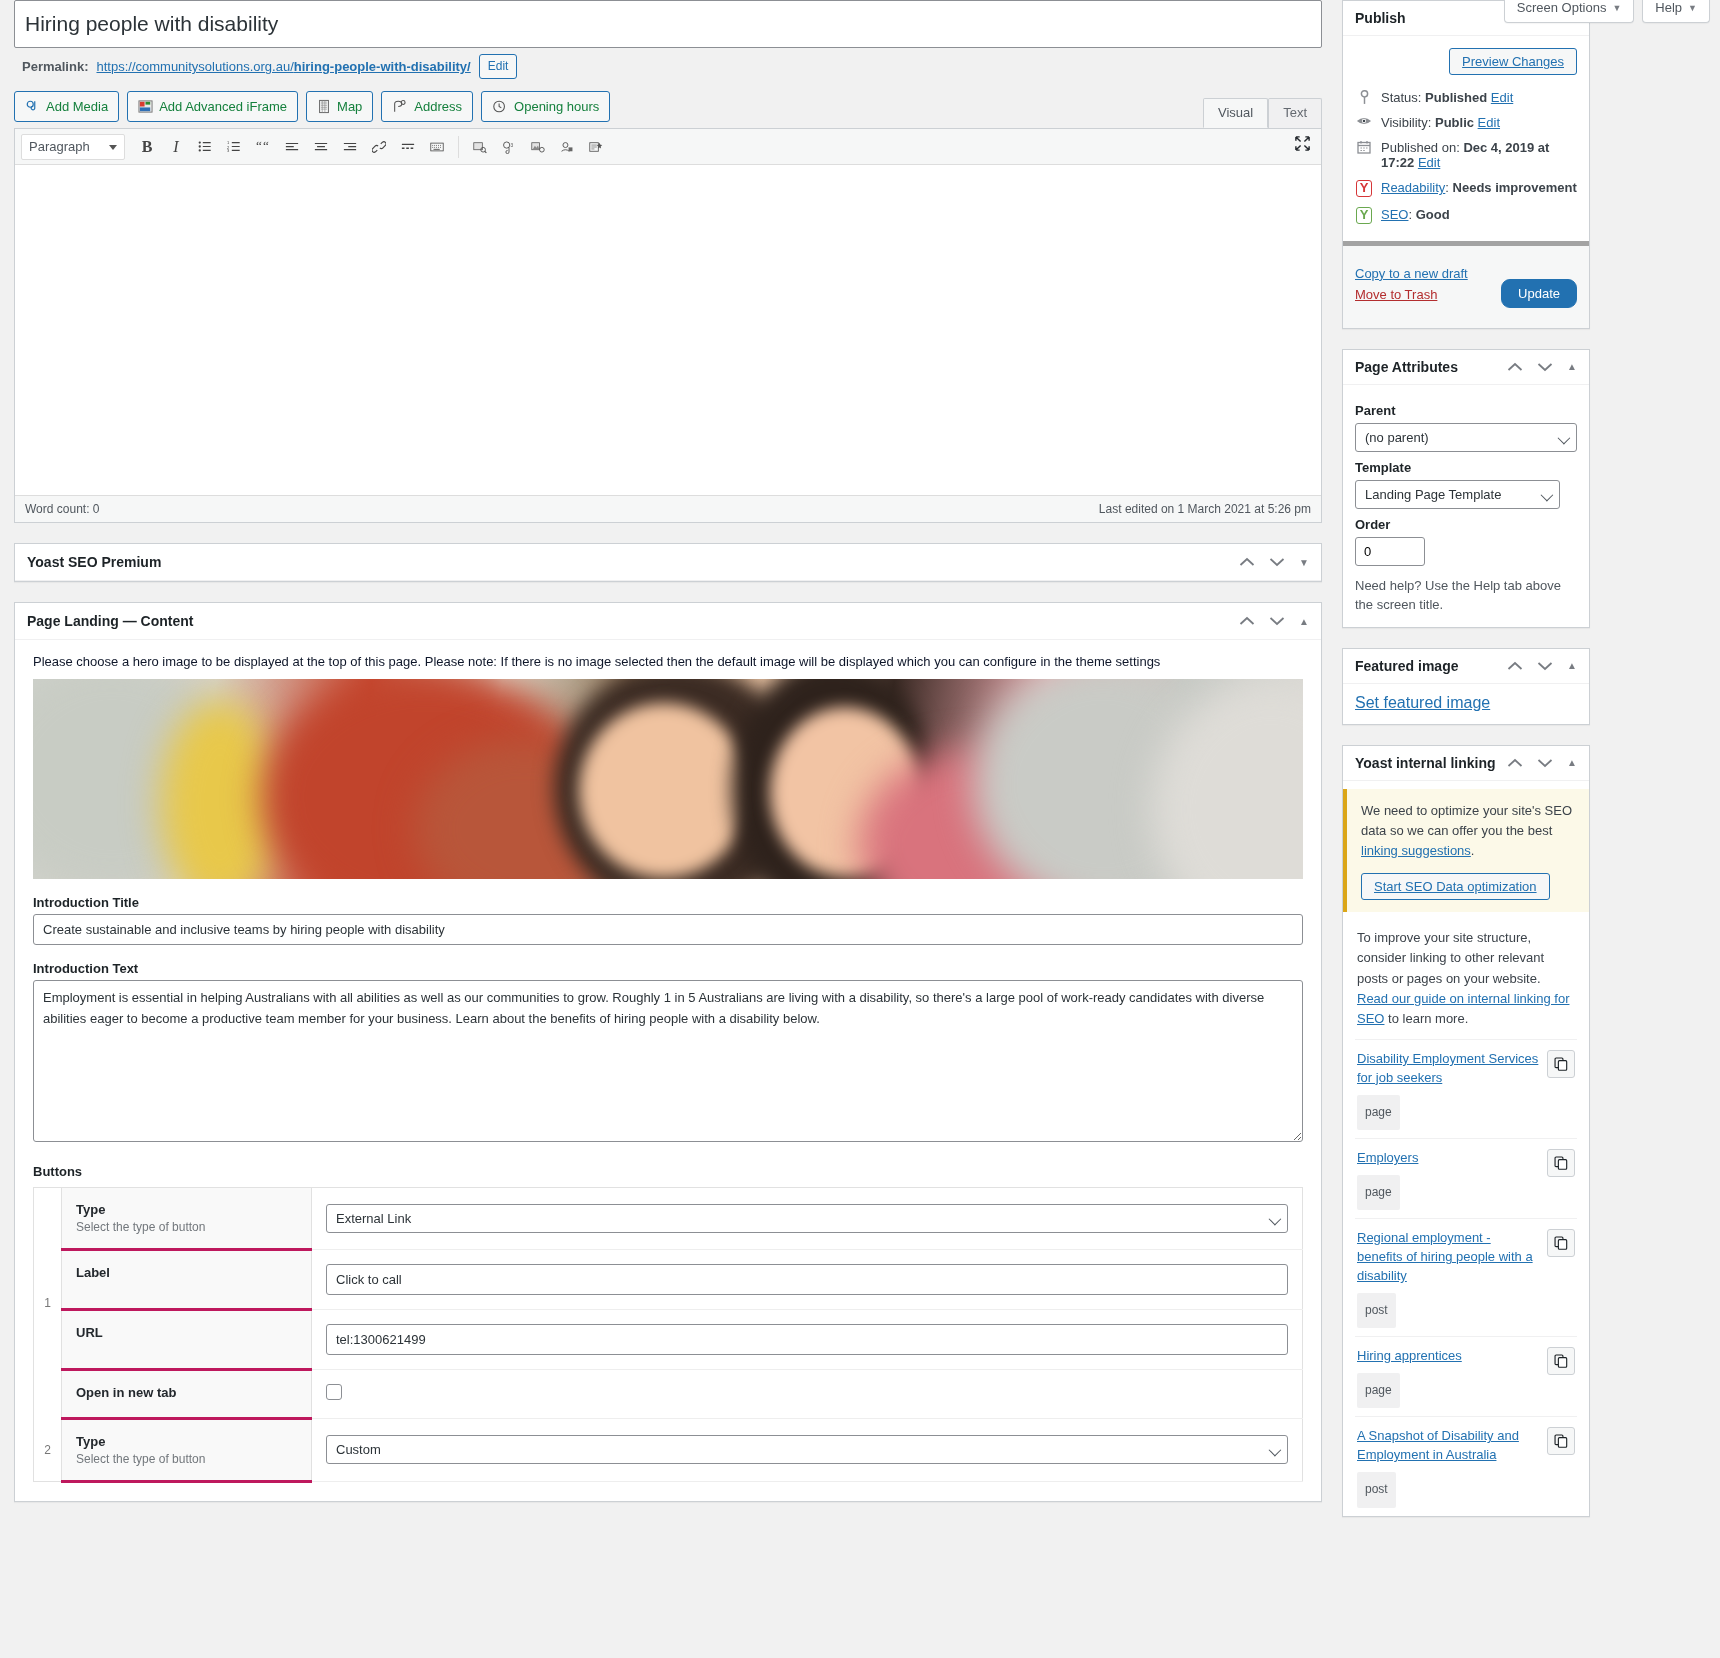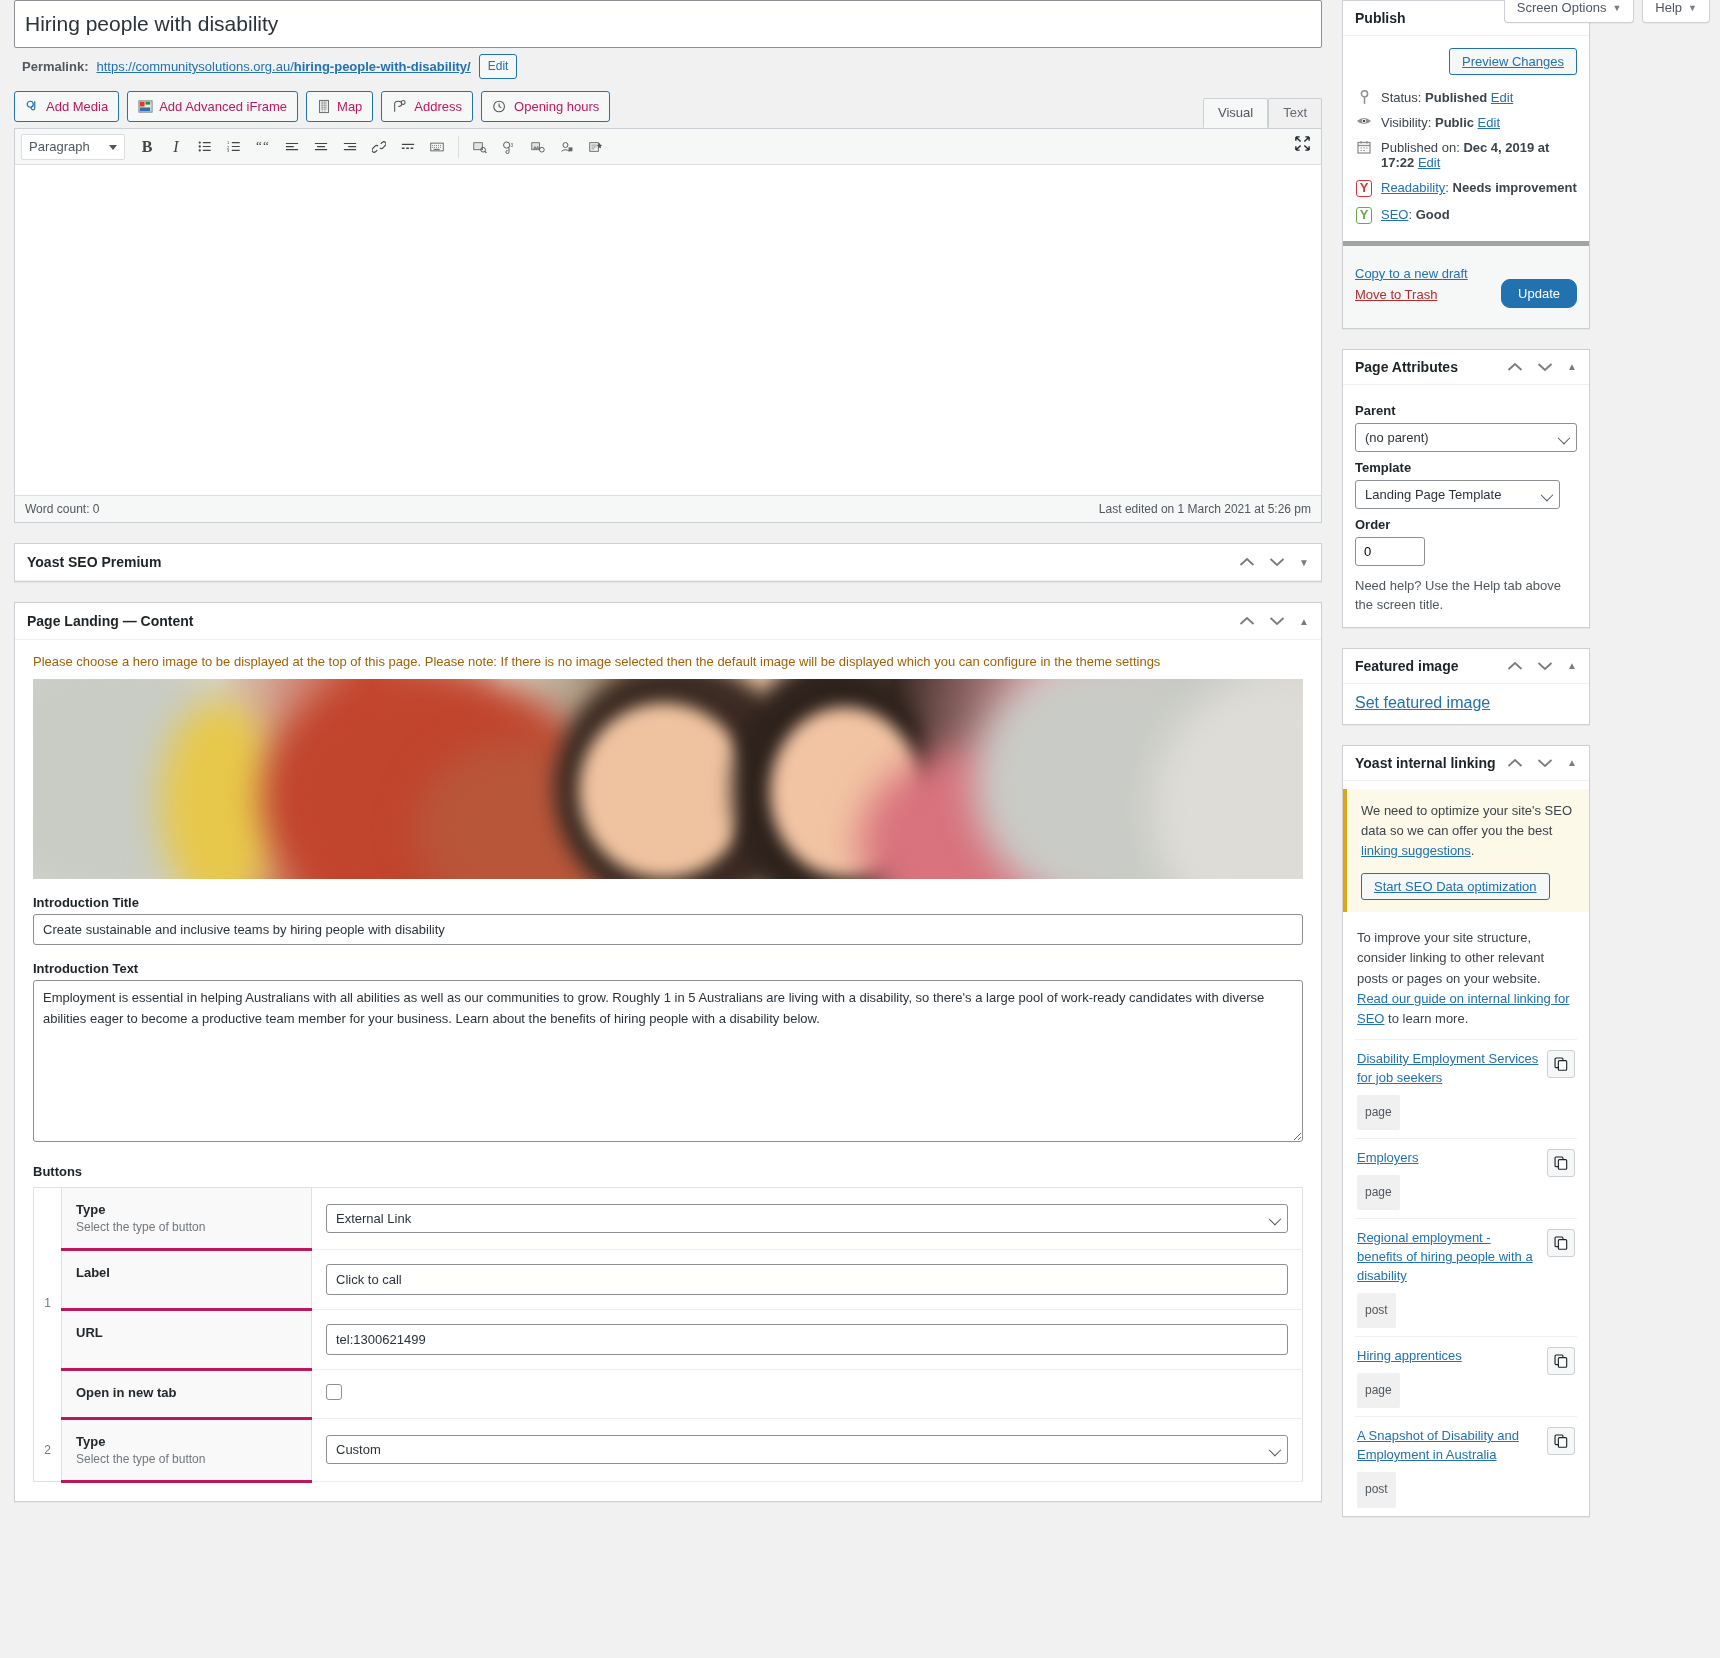--- a/index.html
+++ b/index.html
@@ -70,21 +70,21 @@
     border-radius: 3px; cursor: pointer; font-family: "Liberation Sans", sans-serif;
   }
 
   
   .media-buttons {
     display: flex; align-items: center; gap: 8px;
     padding: 12px 0 6px 0;
   }
   .mbtn {
     display: inline-flex; align-items: center; gap: 6px;
-    background: #f6f7f7; border: 1px solid #2271b1; color: #be185d;
+    background: #f6f7f7; border: 1px solid #2271b1; color: #15803d;
     border-radius: 3px; font-size: 13px; line-height: 1; padding: 7px 10px;
     cursor: pointer; white-space: nowrap;
   }
   .mbtn svg { display: block; }
 
   
   .editor-wrap { position: relative; }
   .editor-tabs {
     position: absolute; right: 0; top: -30px;
     display: flex; gap: 0;
@@ -141,21 +141,21 @@
     display: flex; align-items: center; justify-content: space-between;
     padding: 10px 12px; border-bottom: 1px solid #f0f0f1;
   }
   .pb-title { font-size: 14px; font-weight: 700; color: #1d2327; }
   .pb-actions { display: flex; align-items: center; gap: 14px; color: #787c82; }
   .chev { cursor: pointer; display: inline-flex; }
   .tri { font-size: 10px; color: #787c82; cursor: pointer; }
   .pb-body { padding: 14px 18px 18px 18px; }
 
   .field-label { font-size: 13px; font-weight: 700; color: #1d2327; margin-bottom: 4px; }
-  .field-desc { font-size: 13px; color: #a16207; margin-bottom: 10px; }
+  .field-desc { font-size: 13px; color: #0f172a; margin-bottom: 10px; }
 
   .hero-img {
     width: 100%; height: 200px;
     background: linear-gradient(100deg,#cfd2cd 0%,#d8d2c6 14%,#c94a32 26%,#e0e0d2 36%,#8d6f52 46%,#f0c9a8 56%,#3a2a24 66%,#e6a3a8 78%,#c6c9c4 88%,#dddbd6 100%);
     position: relative; overflow: hidden;
   }
   .hero-img .blurblob { position: absolute; border-radius: 50%; filter: blur(18px); }
 
   .text-input {
     width: 100%; font-size: 13px; padding: 7px 9px;

